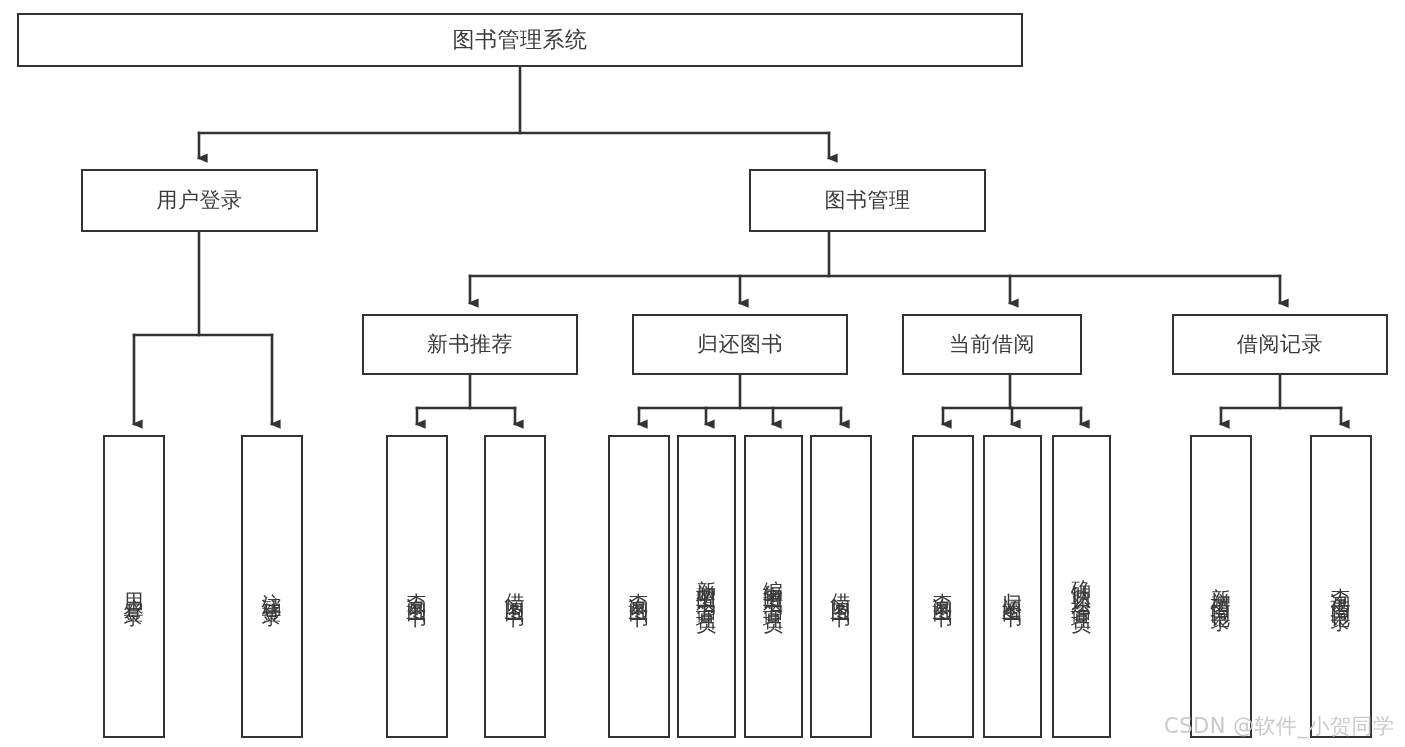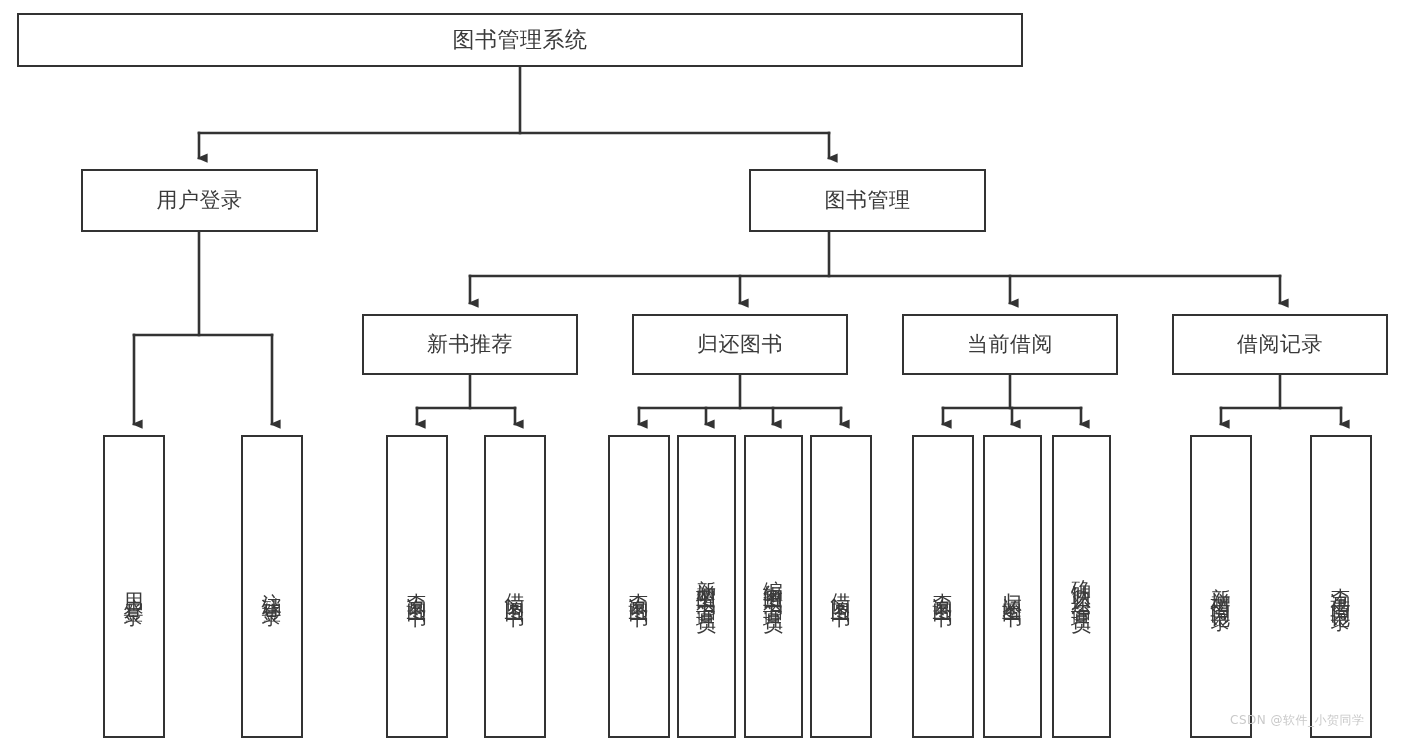--- a/index.html
+++ b/index.html
@@ -48,23 +48,23 @@
   .node.vertical .node-label {
     writing-mode: vertical-rl;
     text-orientation: upright;
     letter-spacing: 5px;
     line-height: 1;
     font-size: 20px;
   }
   .node.root .node-label { font-size: 22px; }
   .watermark {
     position: absolute;
-    left: 1230px;
+    left: 1164px;
     top: 712px;
-    font-size: 12px;
+    font-size: 21px;
     color: #c9c9c9;
     white-space: nowrap;
     letter-spacing: 0.5px;
   }
 </style>
 </head>
 <body>
 
 <div id="diagram-root">
 
@@ -128,21 +128,21 @@
   <div class="node" style="left:711px;top:169px;width:237px;height:63px;margin-left:38px;">
     <span class="node-label">图书管理</span>
   </div>
 
   <div class="node" style="left:362px;top:314px;width:216px;height:61px;">
     <span class="node-label">新书推荐</span>
   </div>
   <div class="node" style="left:632px;top:314px;width:216px;height:61px;">
     <span class="node-label">归还图书</span>
   </div>
-  <div class="node" style="left:902px;top:314px;width:216px;height:61px;">
+  <div class="node" style="left:902px;top:314px;width:180px;height:61px;">
     <span class="node-label">当前借阅</span>
   </div>
   <div class="node" style="left:1172px;top:314px;width:216px;height:61px;justify-content:center;">
     <span class="node-label">借阅记录</span>
   </div>
 
   <div class="node vertical" style="left:103px;top:435px;width:62px;height:303px;">
     <span class="node-label">用户登录</span>
   </div>
   <div class="node vertical" style="left:241px;top:435px;width:62px;height:303px;">

